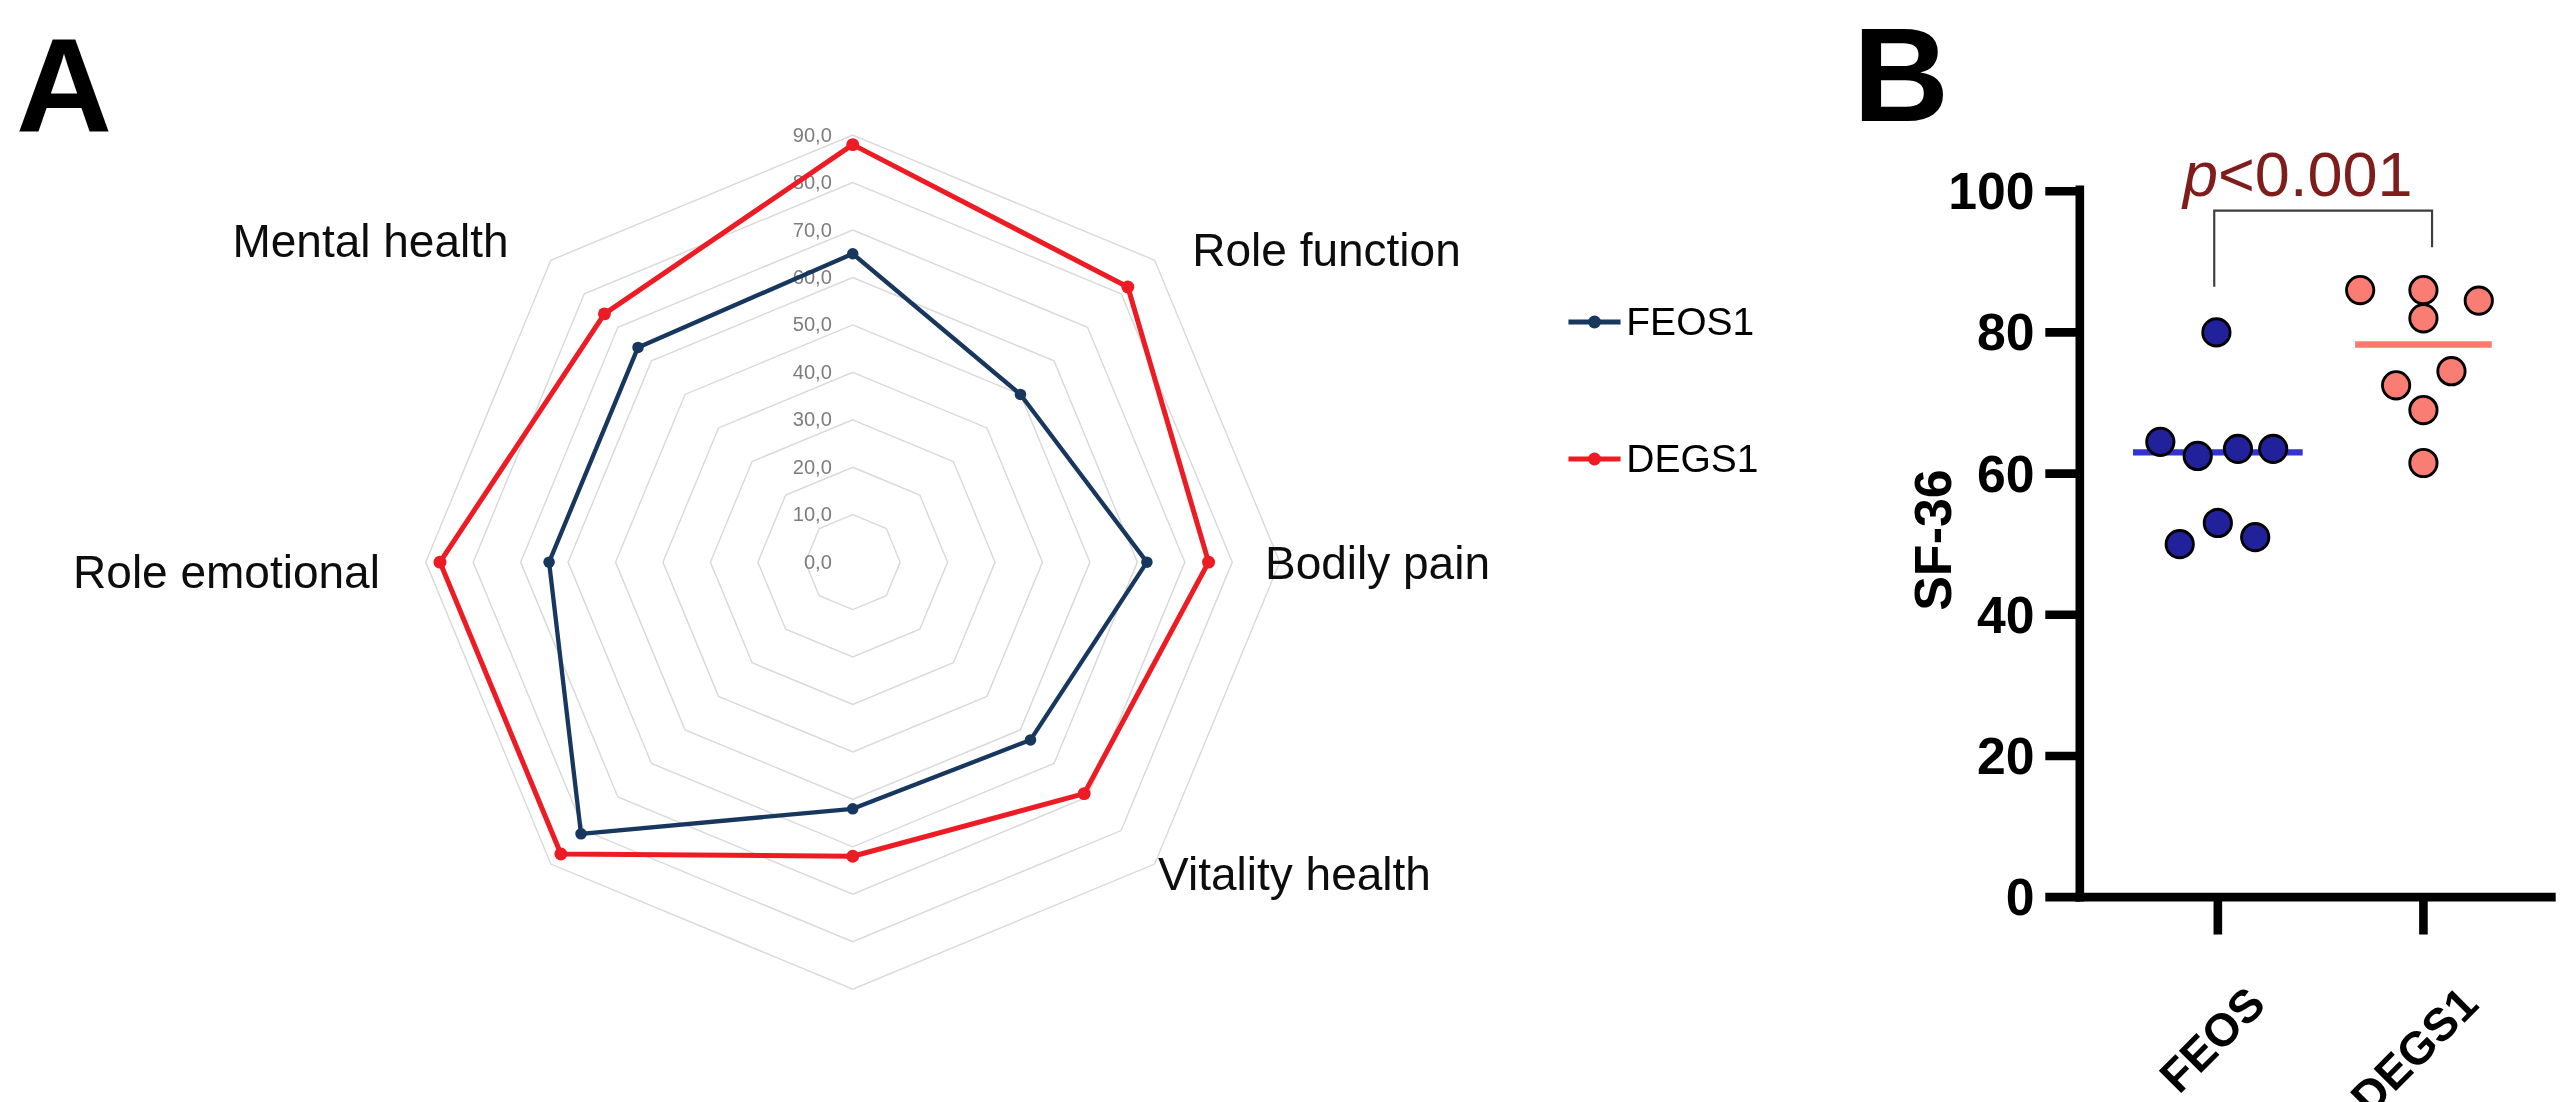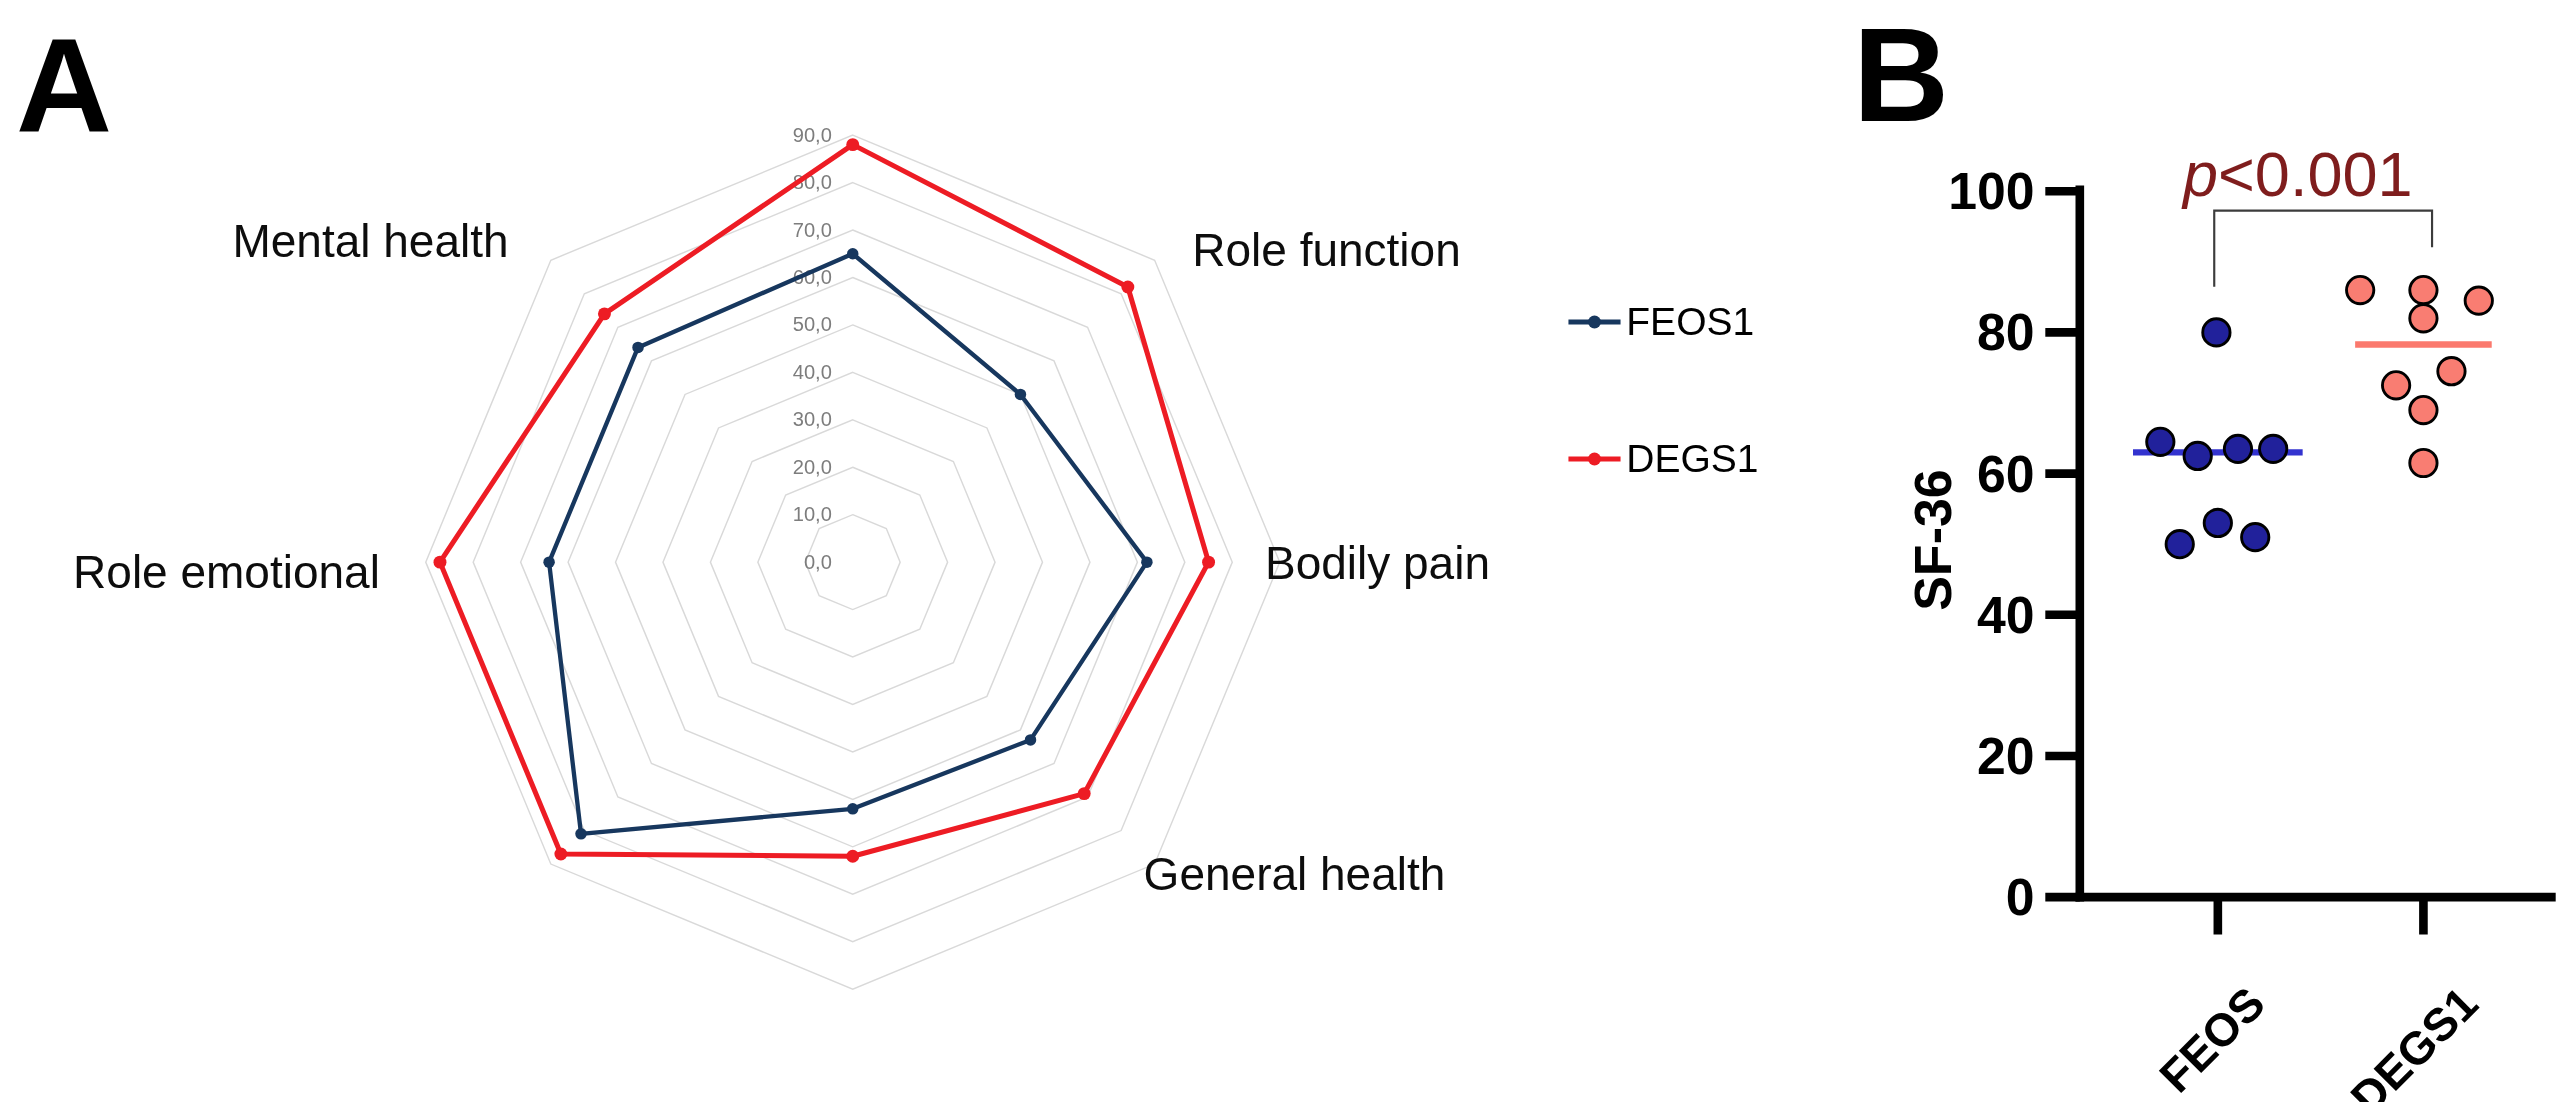--- a/index.html
+++ b/index.html
@@ -75,21 +75,21 @@
       <circle cx="1681.0" cy="782.0" r="9" fill="#ed1c24"></circle>
       <circle cx="1508.0" cy="1104.0" r="9" fill="#ed1c24"></circle>
       <circle cx="1186.0" cy="1191.2" r="9" fill="#ed1c24"></circle>
       <circle cx="780.0" cy="1188.0" r="9" fill="#ed1c24"></circle>
       <circle cx="611.8" cy="782.0" r="9" fill="#ed1c24"></circle>
       <circle cx="840.6" cy="436.6" r="9" fill="#ed1c24"></circle>
     </svg>
 
   <span class="cat-label cat-1">Role function</span>
   <span class="cat-label cat-2">Bodily pain</span>
-  <span class="cat-label cat-3">General health</span>
+  <span class="cat-label cat-3">Vitality health</span>
   <span class="cat-label cat-6">Role emotional</span>
   <span class="cat-label cat-7">Mental health</span>
 
   <div class="legend">
     <div class="legend-row r0">
       <svg class="legend-marker" width="55" height="16" viewBox="0 0 76 22">
         <line x1="2" y1="11" x2="74" y2="11" stroke-width="7" stroke="#17375e"></line>
         <circle cx="38" cy="11" r="9" fill="#17375e"></circle>
       </svg>
       <span class="legend-label">FEOS1</span>

